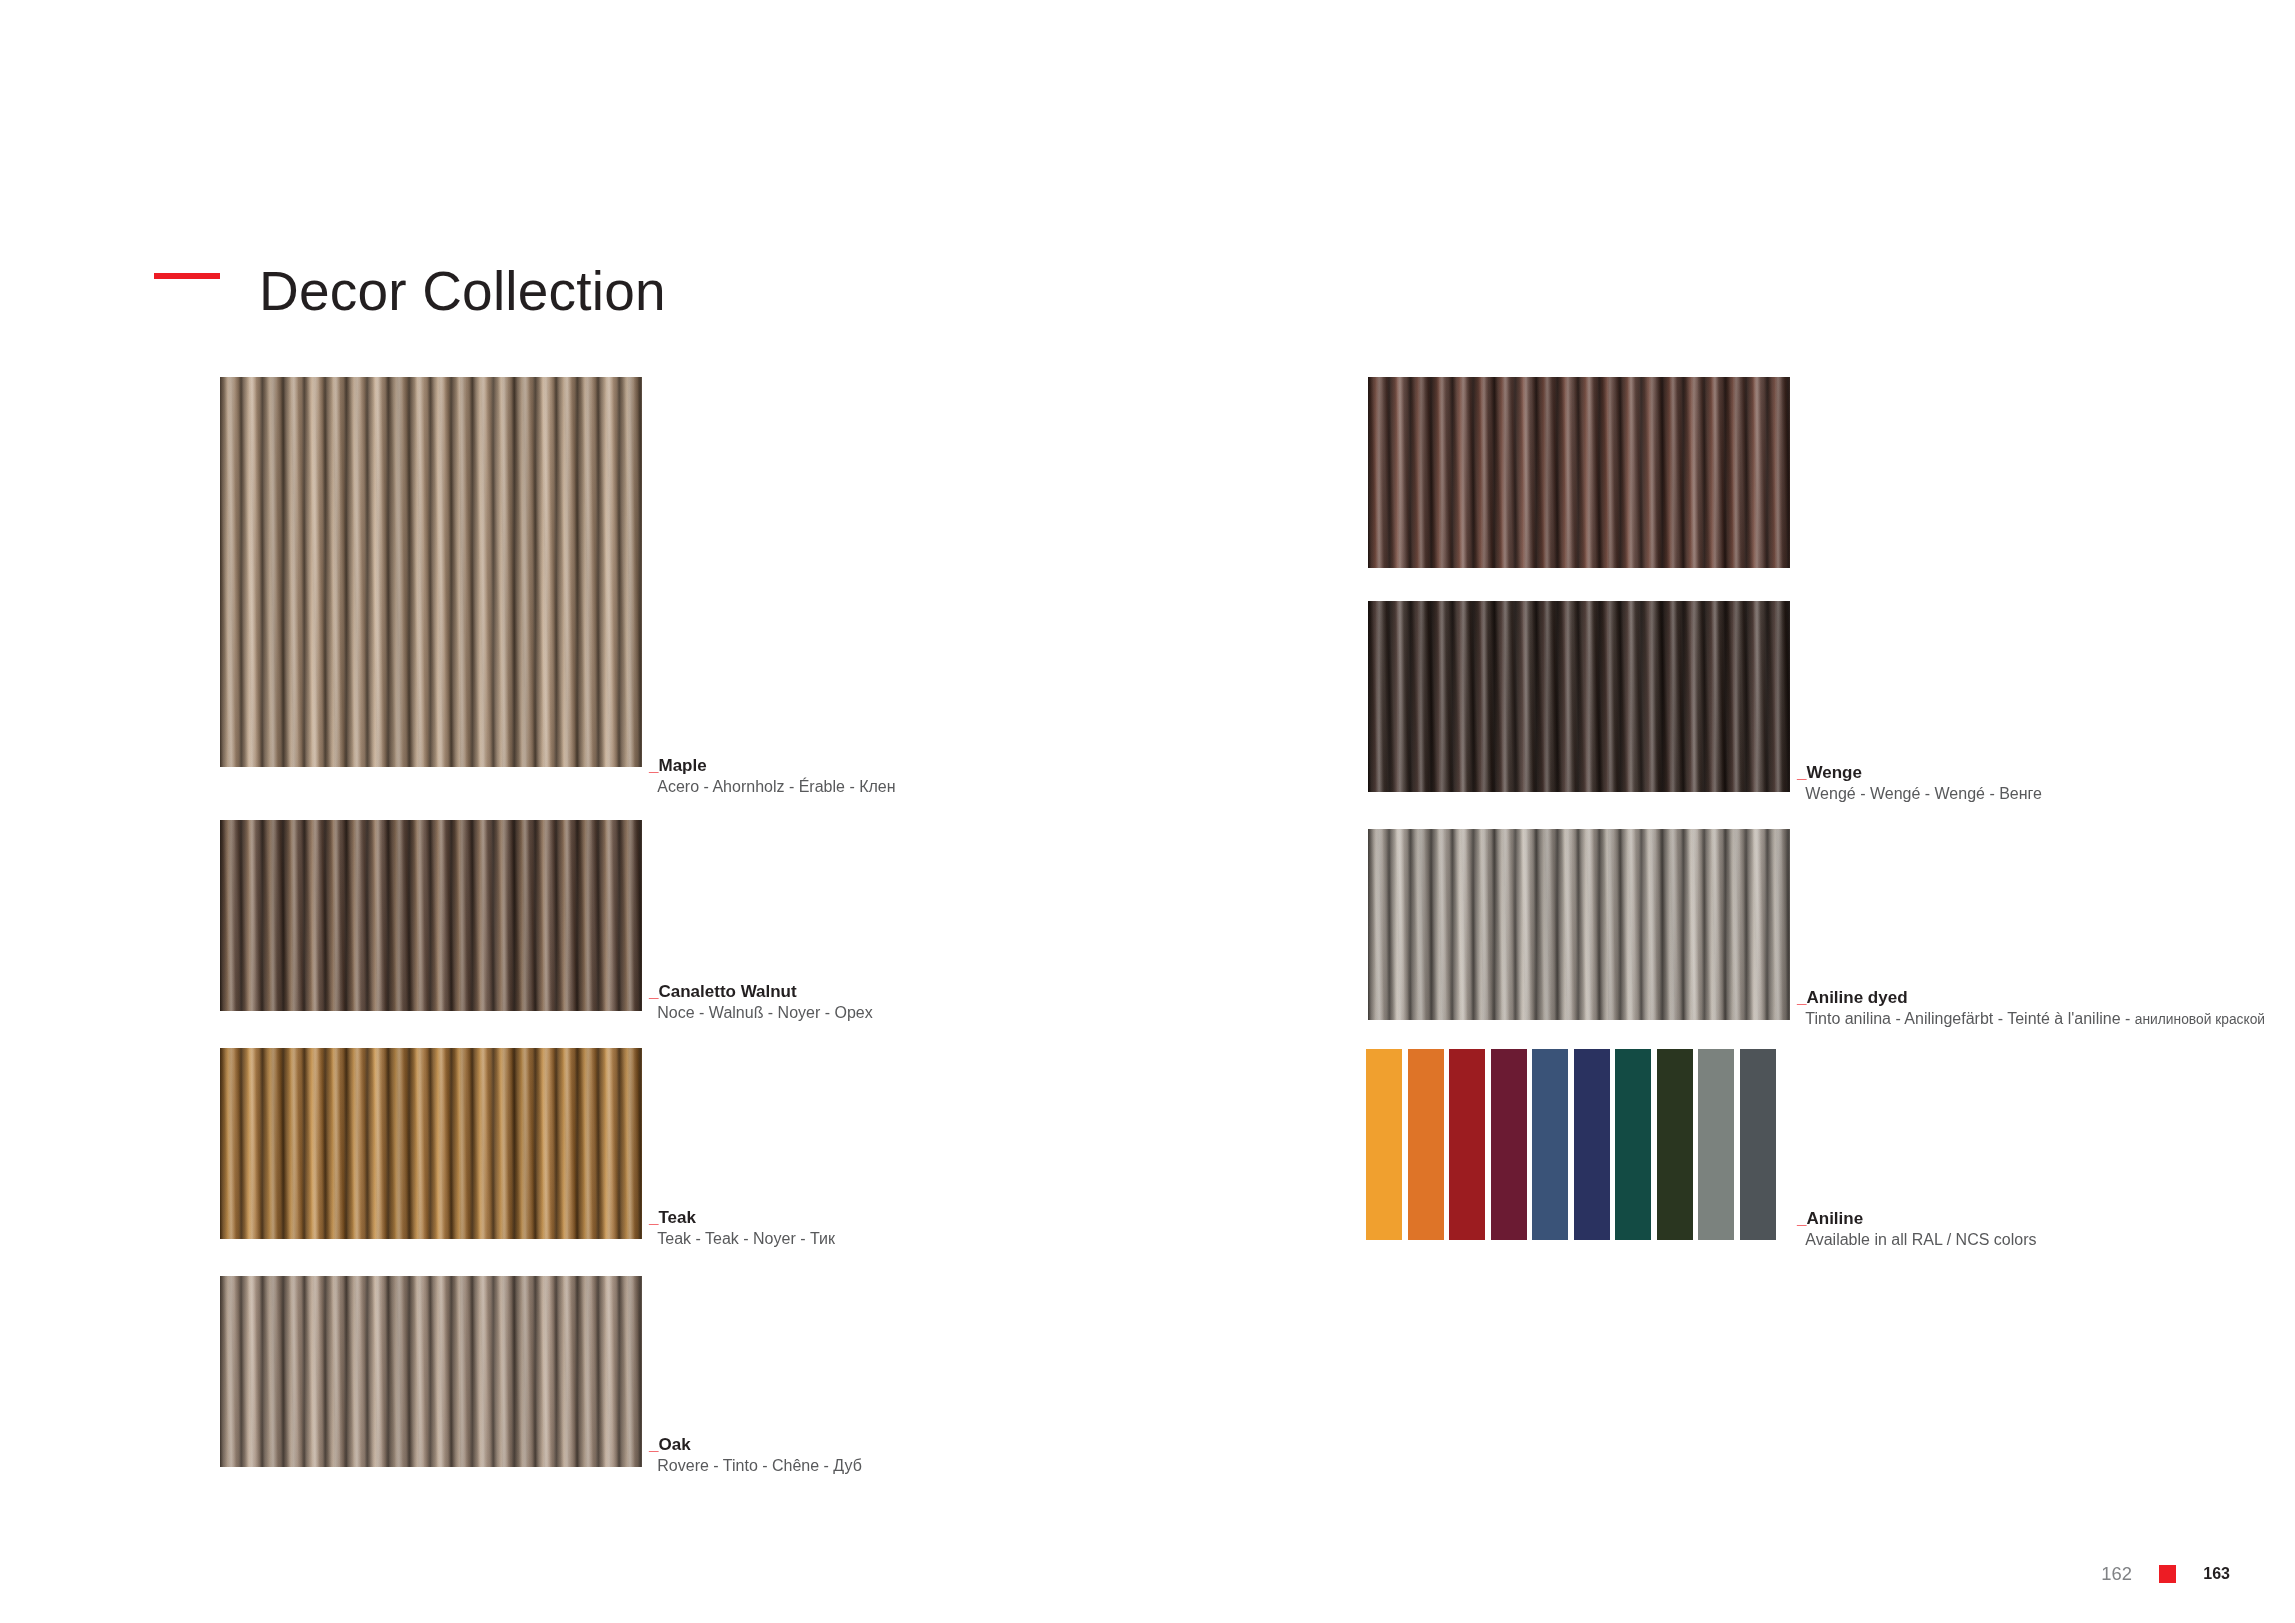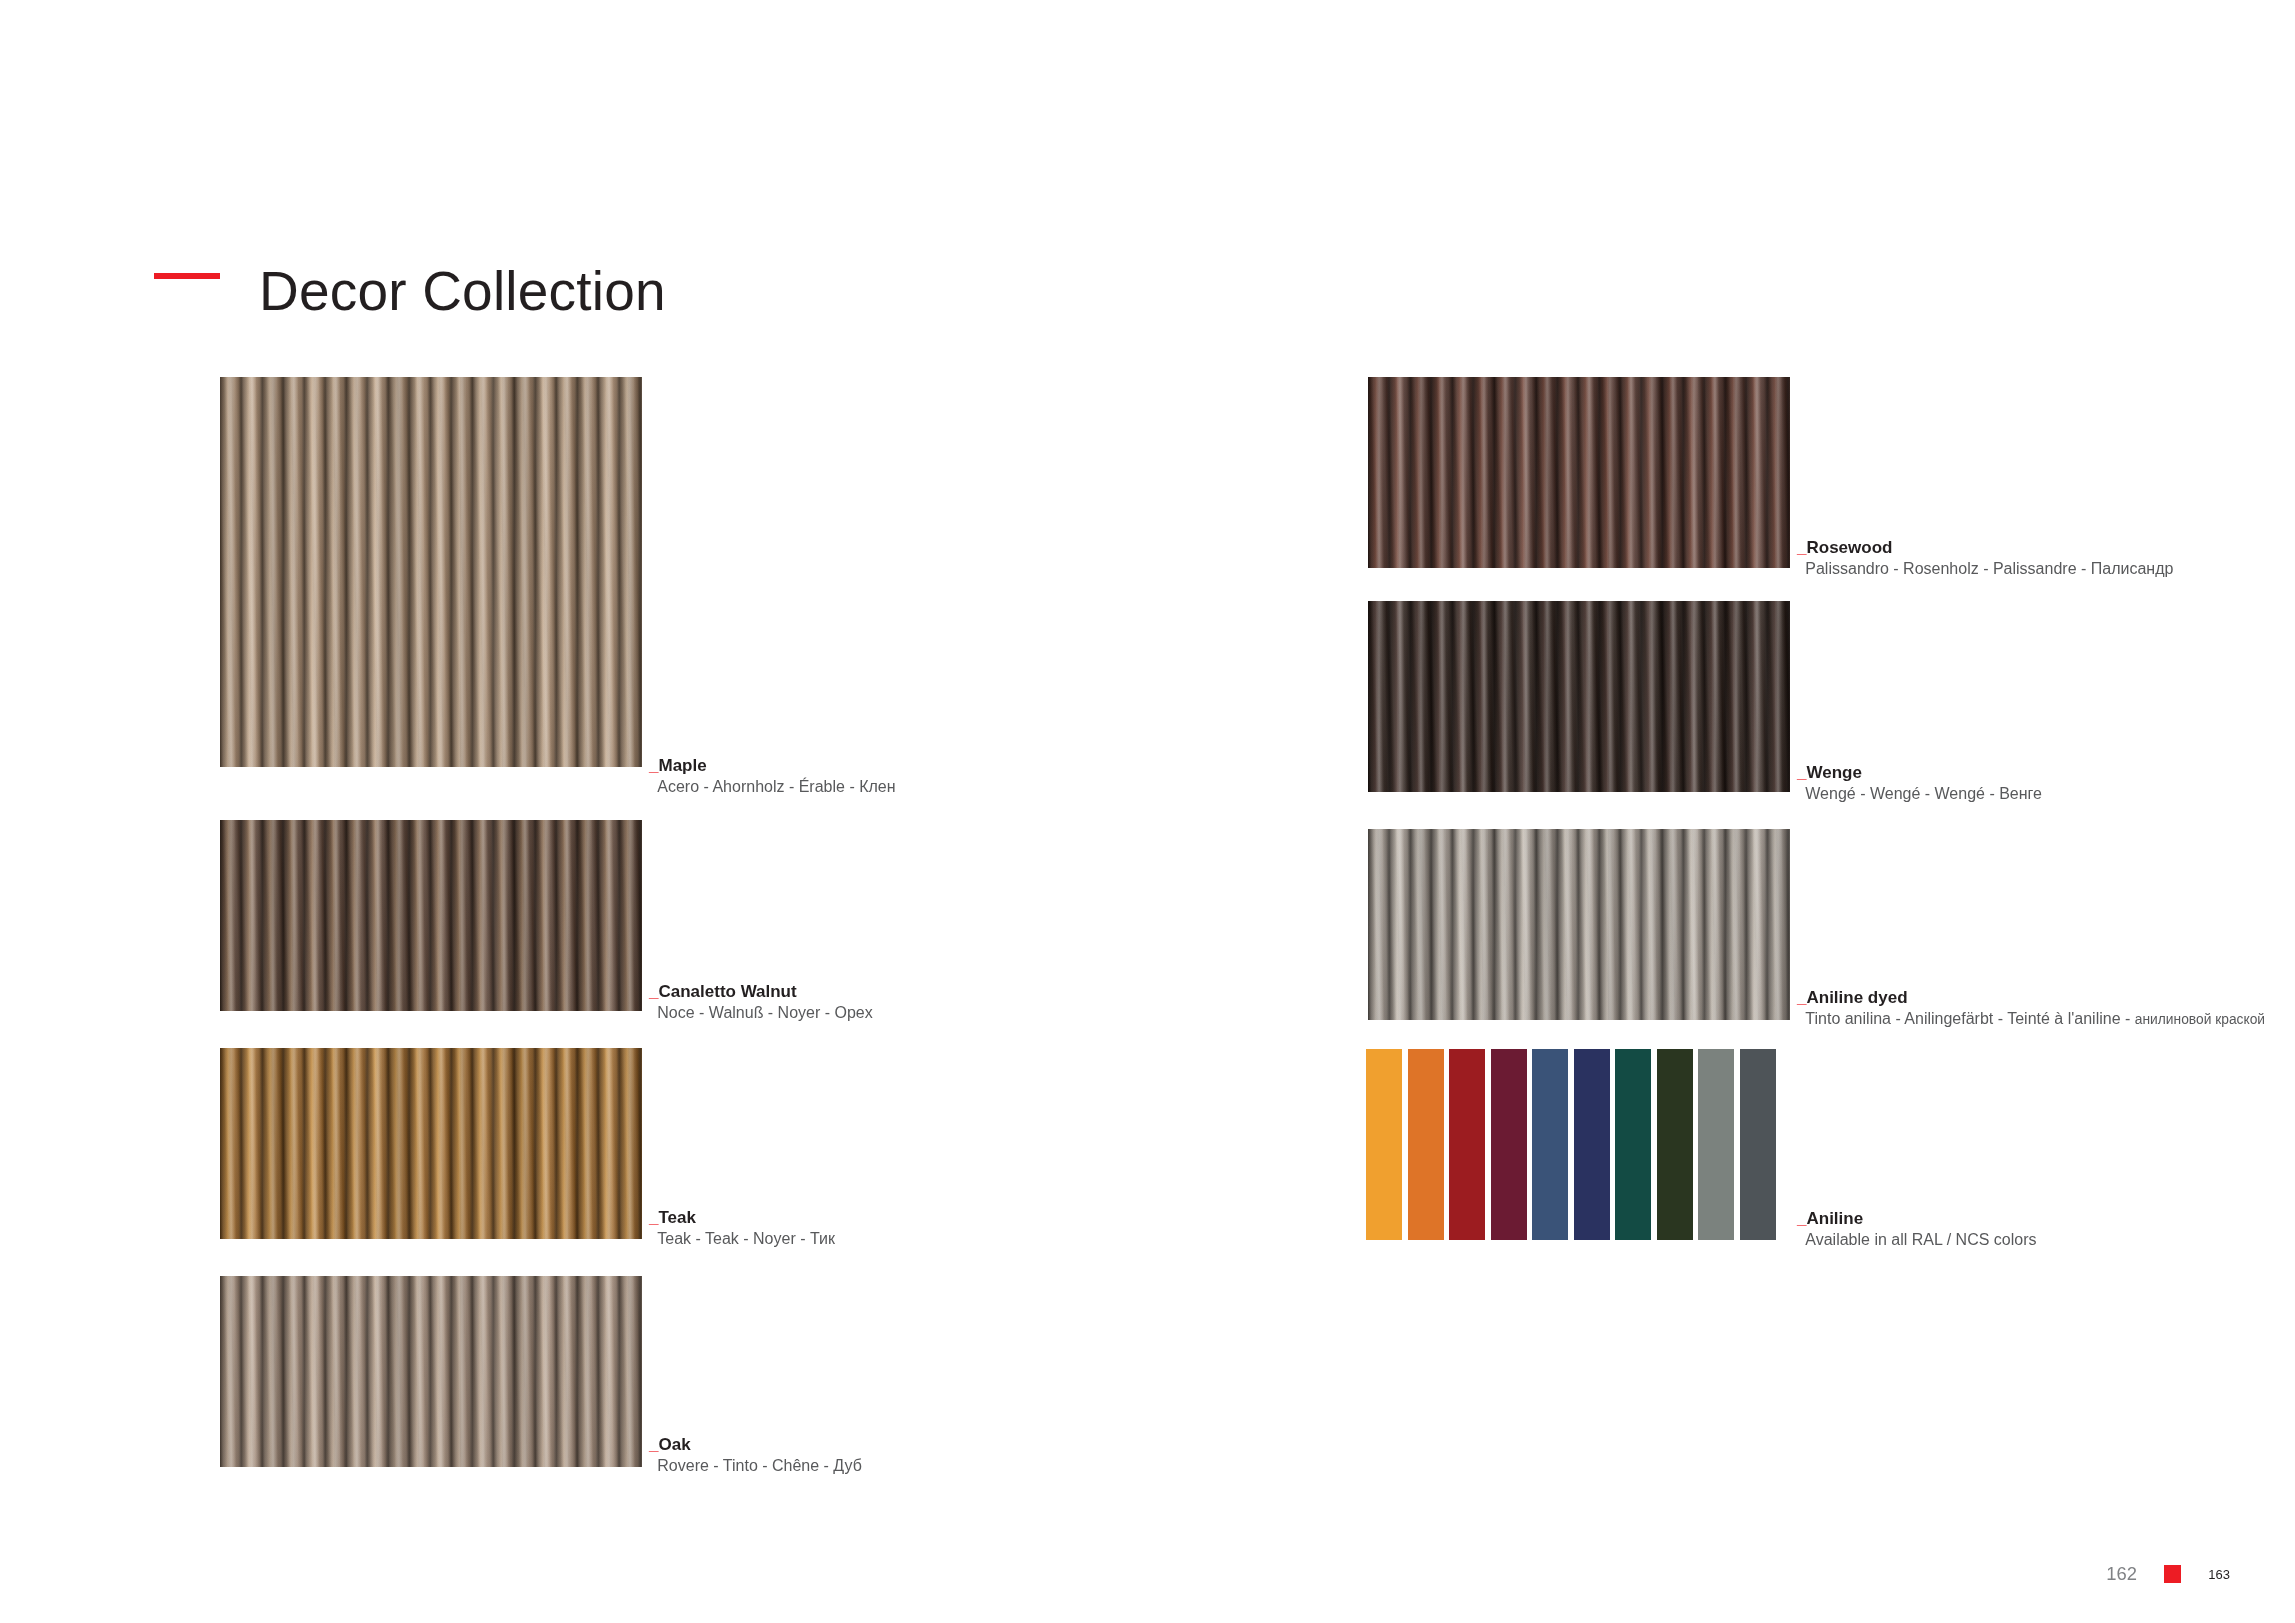--- a/index.html
+++ b/index.html
@@ -144,23 +144,23 @@
     font-size: 18.4px;
     color: #808285;
     font-weight: 400;
   }
   .page-marker {
     width: 17.4px;
     height: 17.4px;
     background: #ed1c24;
   }
   .page-right {
-    font-size: 13px;
+    font-size: 16px;
     color: #231f20;
-    font-weight: normal;
+    font-weight: bold;
     text-align: right;
   }
 </style>
 </head>
 <body>
 
 <div class="page">
 
   <div class="header">
     <div class="header-dash"></div>
@@ -194,24 +194,20 @@
   <div class="sample" id="s-oak" style="left: 220px; top: 1276px; width: 422px; height: 191px; background: repeating-linear-gradient(90deg, rgb(154, 130, 112) 0px, rgb(197, 176, 156) 8.3px, rgb(154, 130, 112) 15.6px, rgb(154, 130, 112) 21px);">
     <div class="flutes"></div>
   </div>
   <div class="caption" style="left:649px; top:1434px;">
     <div class="caption-name"><span class="tick">_</span><span>Oak</span></div>
     <div class="caption-sub">Rovere - Tinto - Chêne - Дуб</div>
   </div>
 
   <div class="sample" id="s-rosewood" style="left: 1368px; top: 377px; width: 422px; height: 191px; background: repeating-linear-gradient(90deg, rgb(74, 45, 37) 0px, rgb(123, 79, 66) 8.3px, rgb(74, 45, 37) 15.6px, rgb(74, 45, 37) 21px);">
     <div class="flutes"></div>
-  </div>
-  <div class="caption" style="left:1797px; top:537px;">
-    <div class="caption-name"><span class="tick">_</span><span>Rosewood</span></div>
-    <div class="caption-sub">Palissandro - Rosenholz - Palissandre - Палисандр</div>
   </div>
 
   <div class="sample" id="s-wenge" style="left: 1368px; top: 601px; width: 422px; height: 191px; background: repeating-linear-gradient(90deg, rgb(42, 29, 23) 0px, rgb(84, 64, 58) 8.3px, rgb(42, 29, 23) 15.6px, rgb(42, 29, 23) 21px);">
     <div class="flutes"></div>
   </div>
   <div class="caption" style="left:1797px; top:762px;">
     <div class="caption-name"><span class="tick">_</span><span>Wenge</span></div>
     <div class="caption-sub">Wengé - Wengé - Wengé - Венге</div>
   </div>
 

